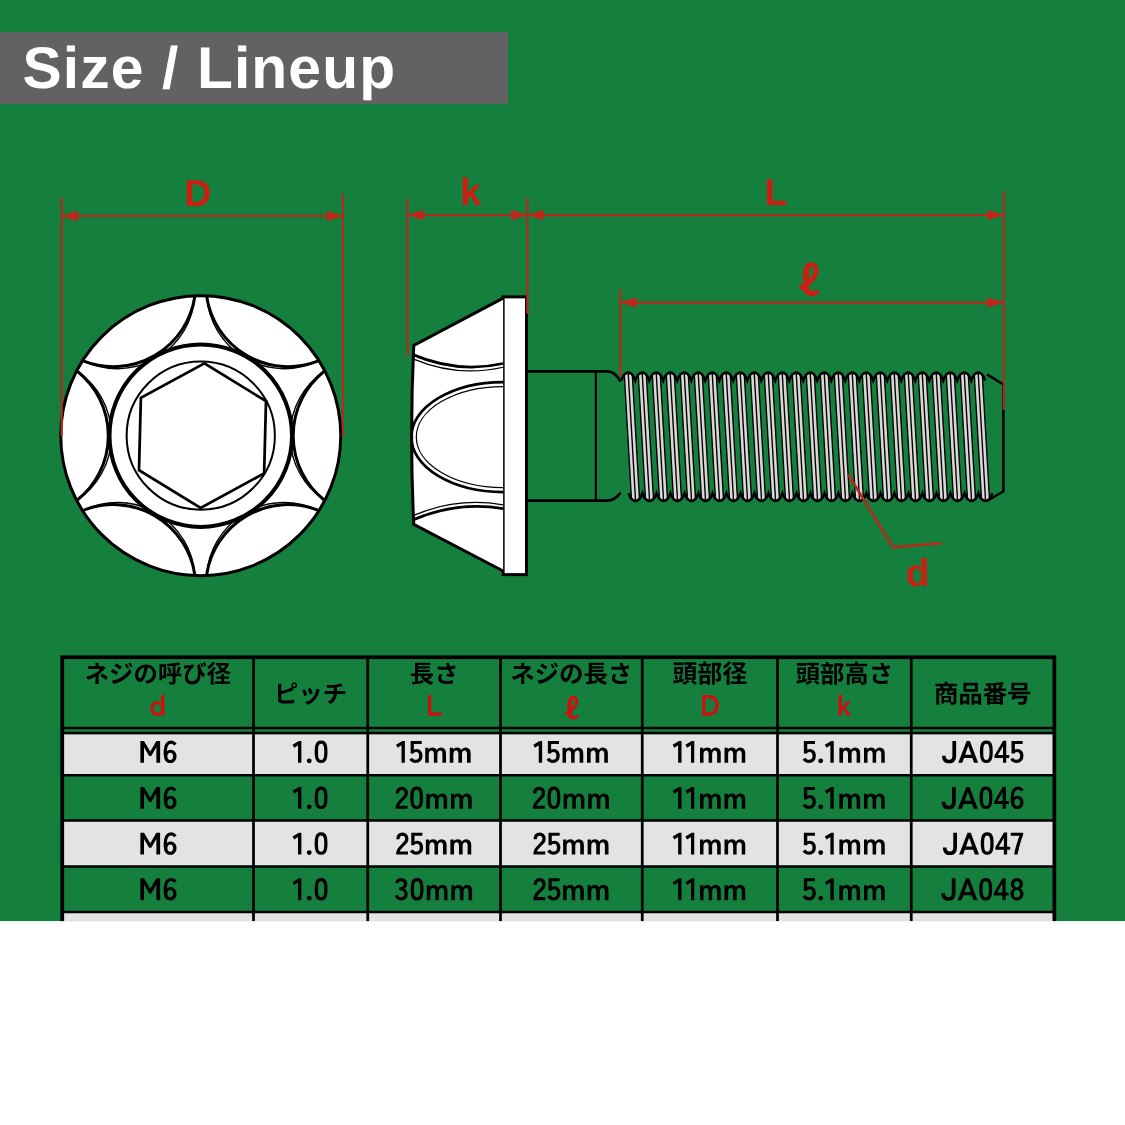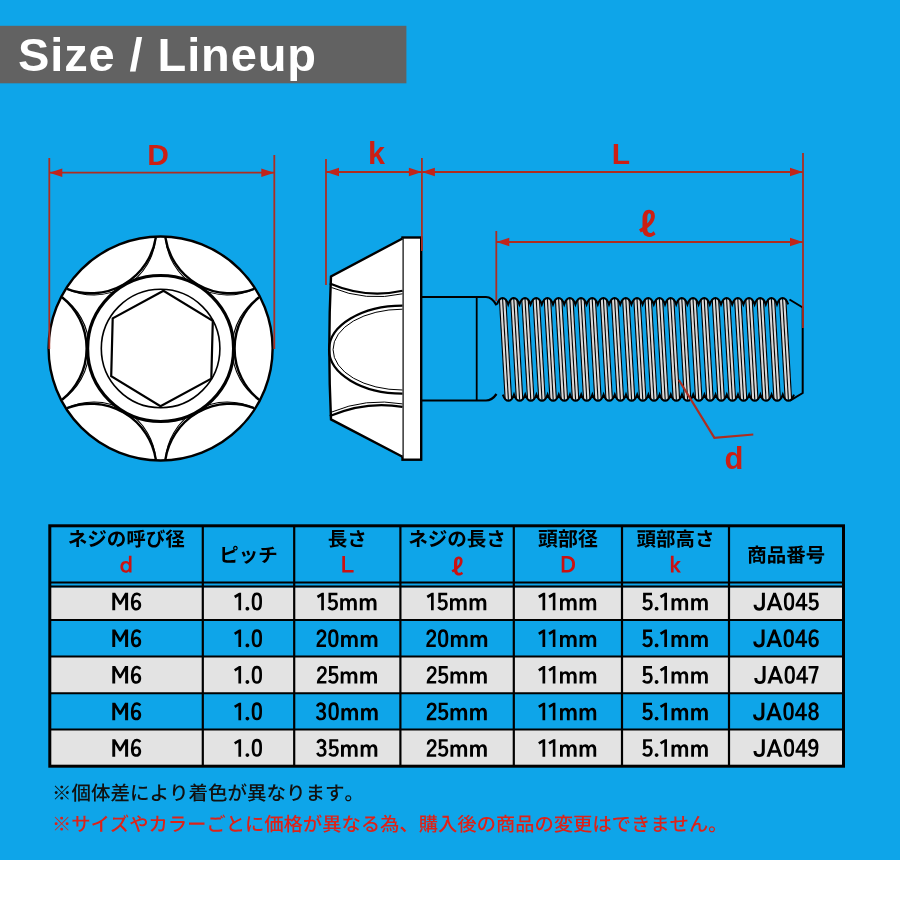--- a/index.html
+++ b/index.html
@@ -1,14 +1,14 @@
 <!DOCTYPE html>
 <html><head><meta charset="utf-8"><style>
 html,body{margin:0;padding:0;background:#fff;}
-#page{position:relative;width:900px;height:860px;background:#0ea5e9;overflow:hidden;}
+#page{position:relative;width:900px;height:737px;background:#15803d;overflow:hidden;}
 </style></head><body>
 <div id="page">
 <svg width="900" height="900" viewBox="0 0 900 900">
 <rect x="0" y="25.8" width="406.4" height="57.5" fill="#626262"></rect>
 <text x="18" y="70.8" font-family="Liberation Sans" font-size="47" font-weight="bold" letter-spacing="0.9" fill="#fff">Size / Lineup</text>
 <circle cx="160.6" cy="348.5" r="112.0" fill="#fff" stroke="#000000" stroke-width="2.4"></circle>
 <path d="M259.1 297.2 A65.9 65.9 0 0 0 259.1 399.8" fill="none" stroke="#000000" stroke-width="2.4"></path>
       <path d="M259.1 297.2 A62.2 62.2 0 0 0 259.1 399.8" fill="none" stroke="#000000" stroke-width="1.1"></path>
       <path d="M165.4 237.6 A65.9 65.9 0 0 0 254.2 288.9" fill="none" stroke="#000000" stroke-width="2.4"></path>
       <path d="M165.4 237.6 A62.2 62.2 0 0 0 254.2 288.9" fill="none" stroke="#000000" stroke-width="1.1"></path>

